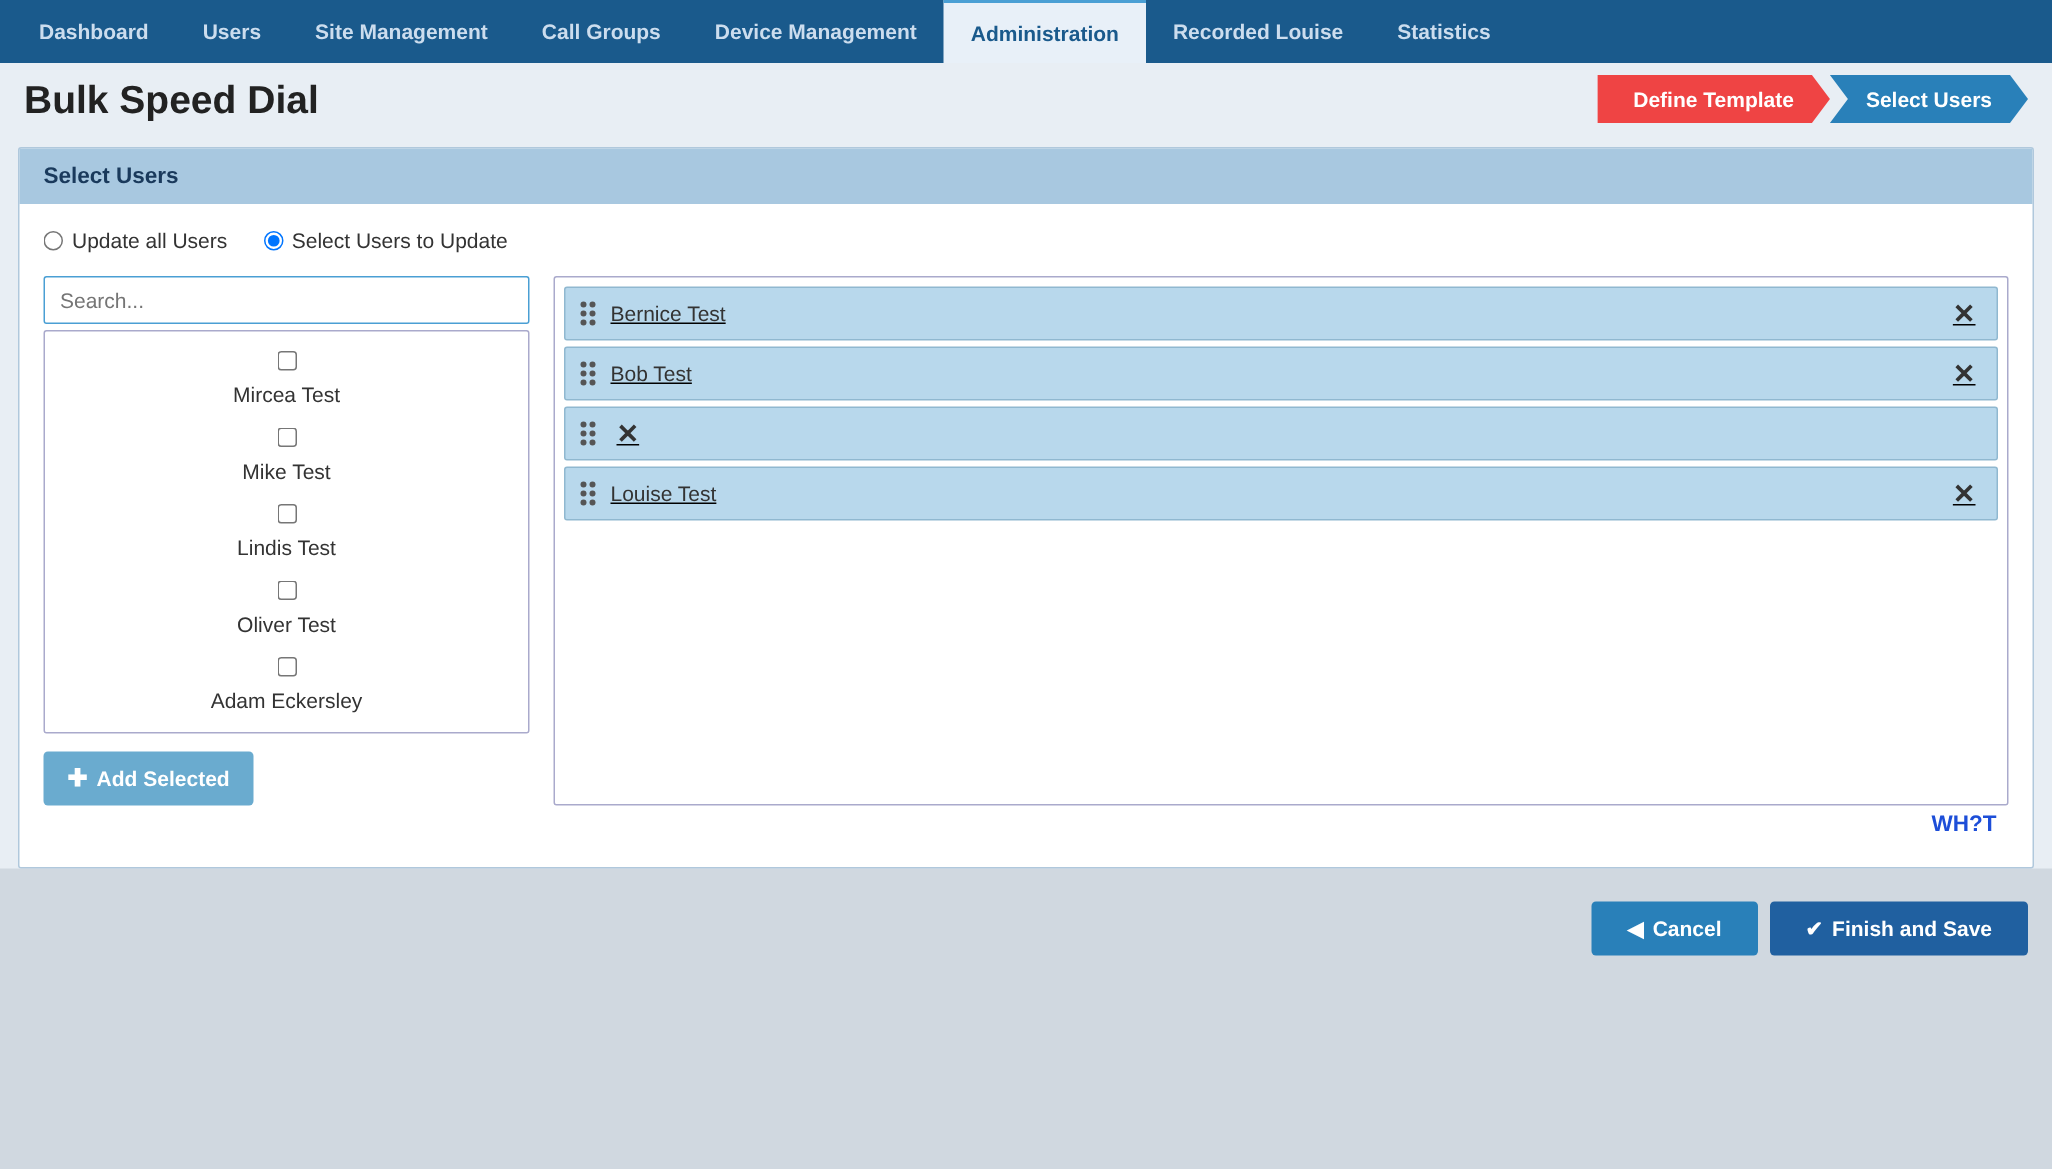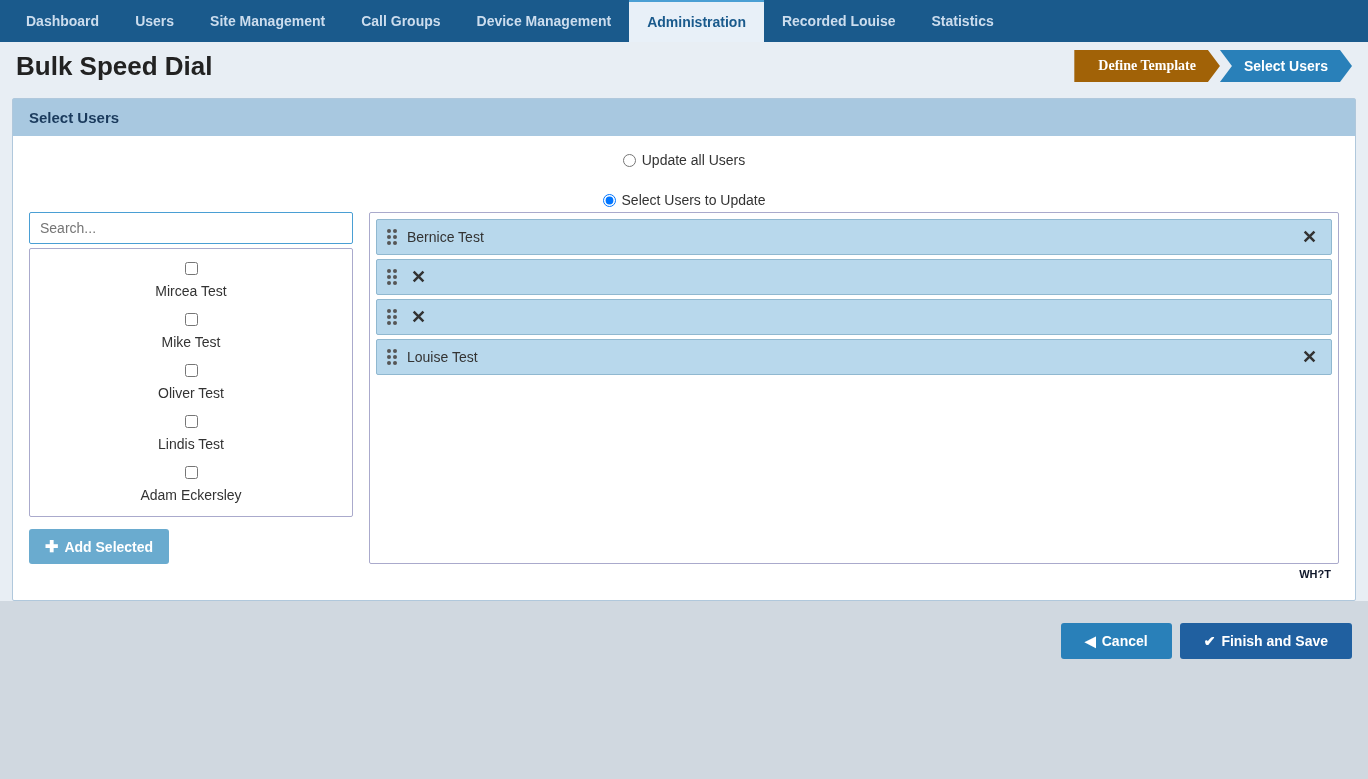--- a/index.html
+++ b/index.html
@@ -66,24 +66,23 @@
       align-items: center;
     }
     .wizard-step {
       padding: 8px 24px;
       font-size: 14px;
       font-weight: bold;
       position: relative;
       cursor: pointer;
     }
     .wizard-step.inactive {
-      background: #a16207;
+      background: #ef4444;
       color: #fff;
       clip-path: polygon(0 0, calc(100% - 12px) 0, 100% 50%, calc(100% - 12px) 100%, 0 100%, 12px 50%);
-      font-family: Liberation Serif, serif;
     }
     .wizard-step.inactive:first-child {
       clip-path: polygon(0 0, calc(100% - 12px) 0, 100% 50%, calc(100% - 12px) 100%, 0 100%);
     }
     .wizard-step.active {
       background: #2980b9;
       color: #fff;
       clip-path: polygon(0 0, calc(100% - 12px) 0, 100% 50%, calc(100% - 12px) 100%, 0 100%, 12px 50%);
     }
 
@@ -105,22 +104,21 @@
 
     .card-body {
       padding: 16px;
     }
 
     
     .radio-group {
       display: flex;
       align-items: center;
       gap: 24px;
-      margin-bottom: 4px;
-      flex-direction: column;
+      margin-bottom: 16px;
     }
     .radio-option {
       display: flex;
       align-items: center;
       gap: 6px;
       cursor: pointer;
       color: #333;
     }
     .radio-option input[type="radio"] {
       cursor: pointer;
@@ -184,20 +182,21 @@
     }
 
     
     .right-panel {
       flex: 1;
       border: 1px solid #aac;
       border-radius: 2px;
       padding: 6px;
       min-height: 290px;
       background: #fff;
+      text-decoration: underline;
     }
 
     .selected-user-item {
       display: flex;
       align-items: center;
       background: #b8d8ec;
       border: 1px solid #90b8d0;
       border-radius: 2px;
       padding: 8px 10px;
       margin-bottom: 4px;
@@ -234,22 +233,22 @@
       color: #333;
       line-height: 1;
       padding: 0 4px;
     }
 
     
     .watermark-area {
       display: flex;
       justify-content: flex-end;
       padding: 4px 8px;
-      color: #0f172a;
-      font-size: 11px;
+      color: #1d4ed8;
+      font-size: 15px;
       font-weight: bold;
     }
 
     
     .footer-bar {
       display: flex;
       justify-content: flex-end;
       gap: 8px;
       padding: 10px 16px;
       background: #d0d8e0;
@@ -323,25 +322,25 @@
             <label class="user-list-item">
               <input type="checkbox" style="">
               <span>Mircea Test</span>
             </label>
             <label class="user-list-item">
               <input type="checkbox" style="">
               <span>Mike Test</span>
             </label>
             <label class="user-list-item">
               <input type="checkbox" style="">
-              <span>Oliver Test</span>
+              <span>Lindis Test</span>
             </label>
             <label class="user-list-item">
               <input type="checkbox" style="">
-              <span>Lindis Test</span>
+              <span>Oliver Test</span>
             </label>
             <label class="user-list-item">
               <input type="checkbox" style="">
               <span>Adam Eckersley</span>
             </label>
           </div>
 
           <button class="add-btn">
             <span style="font-size:16px;">✚</span>
             <span>Add Selected</span>
@@ -363,20 +362,21 @@
           </div>
           <div class="selected-user-item">
             <span class="drag-handle">
               <span class="drag-dot"></span>
                 <span class="drag-dot"></span>
               <span class="drag-dot"></span>
                 <span class="drag-dot"></span>
               <span class="drag-dot"></span>
                 <span class="drag-dot"></span>
             </span>
+            <span class="selected-user-name">Bob Test</span>
             <button class="remove-btn">✕</button>
           </div>
           <div class="selected-user-item">
             <span class="drag-handle">
               <span class="drag-dot"></span>
                 <span class="drag-dot"></span>
               <span class="drag-dot"></span>
                 <span class="drag-dot"></span>
               <span class="drag-dot"></span>
                 <span class="drag-dot"></span>

